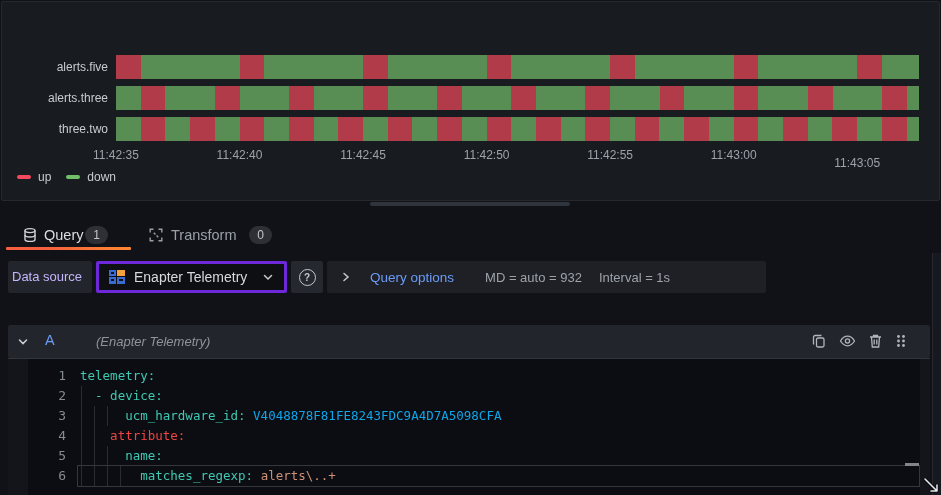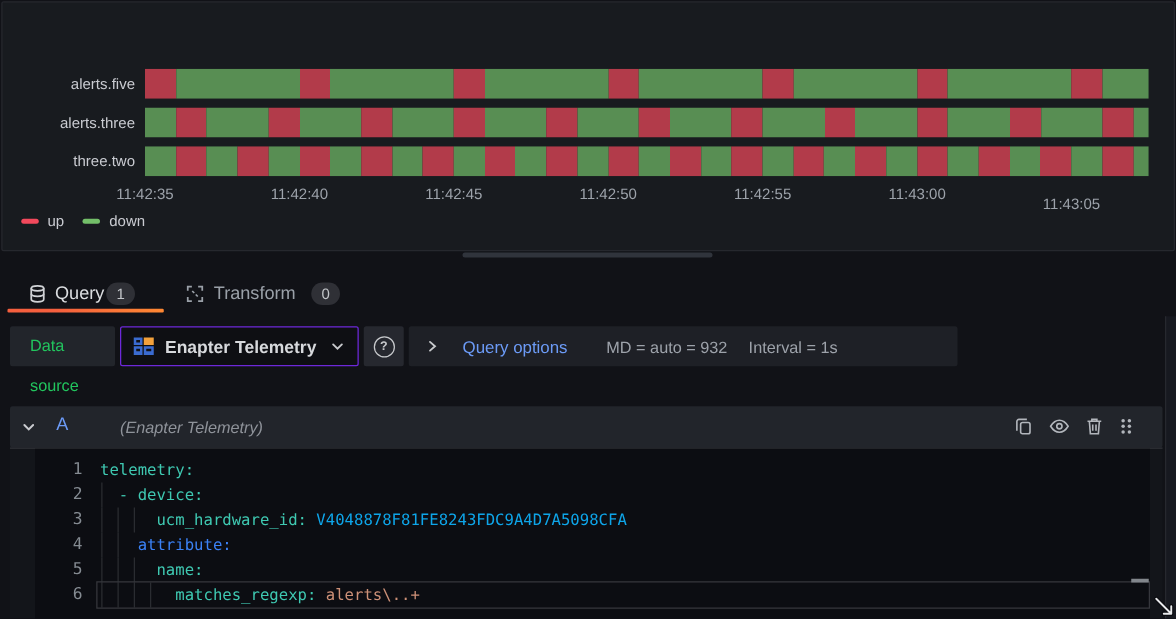--- a/index.html
+++ b/index.html
@@ -19,22 +19,22 @@
   .legend-label{font-size:12px;color:#c9cbd1;}
   .hscroll{left:370px;top:202px;width:200px;height:4px;border-radius:2px;background:#30343c;}
   
   .tab-label{font-size:14.5px;color:#dbdde0;}
   .tab-label.dim{color:#9aa0a8;}
   .badge{min-width:9px;padding:2px 7px;border-radius:10px;background:#2f3036;color:#c3c6ca;font-size:12px;text-align:center;}
   .tab-underline{left:6px;top:247px;width:125px;height:3px;border-radius:1px;
                  background:linear-gradient(90deg,#f55f3e 30%,#ff8833 99%);}
   
   .box{height:32px;border-radius:2px;box-sizing:border-box;}
-  .ds-label{left:8px;top:261px;width:84px;background:#22252b;line-height:32px;padding-left:16px;font-size:13px;color:#22c55e;}
-  .ds-picker{left:96px;top:261px;width:191px;background:#0e0f13;border:1px solid #6d28d9;display:flex;align-items:center;cursor:pointer;font-weight:bold;}
+  .ds-label{left:8px;top:261px;width:84px;background:#22252b;line-height:32px;padding-left:4px;font-size:13px;color:#c4b5fd;}
+  .ds-picker{left:96px;top:261px;width:191px;background:#0e0f13;border:3px solid #6d28d9;display:flex;align-items:center;cursor:pointer;}
   .ds-picker-text{font-size:14px;color:#d7d9dc;margin-left:8px;flex:1;}
   .help-btn{left:291px;top:261px;width:32px;background:#26282f;display:flex;align-items:center;justify-content:center;cursor:pointer;}
   .help-circle{width:15px;height:15px;border:1.5px solid #c7c9cc;border-radius:50%;color:#c7c9cc;
                font-size:10px;font-weight:700;display:flex;align-items:center;justify-content:center;}
   .qopts{left:327px;top:261px;width:439px;background:#1e2026;display:flex;align-items:center;}
   .qopts-label{font-size:13.5px;font-weight:500;color:#6c9bf7;margin-left:19px;cursor:pointer;}
   .qopts-stat{font-size:13px;color:#9da2aa;}
   .inspector-btn{left:772px;top:261px;width:159px;background:#3c4048;display:flex;align-items:center;justify-content:center;
                  font-size:14px;font-weight:500;color:#dfe0e3;cursor:pointer;}
   
@@ -265,21 +265,21 @@
         <div class="guide" style="left: 53px;"></div>
         <div class="guide" style="left: 66px;"></div>
         <div class="guide" style="left: 79px;"></div>
         <div class="line-num">3</div>
         <div class="code-text"><span style="color: rgb(63, 201, 178);">      ucm_hardware_id: </span><span style="color: #0ea5e9;">V4048878F81FE8243FDC9A4D7A5098CFA</span></div>
       </div>
       <div class="abs code-line" style="top: 426px;">
         <div class="guide" style="left: 53px;"></div>
         <div class="guide" style="left: 66px;"></div>
         <div class="line-num">4</div>
-        <div class="code-text"><span style="color: #3b82f6;">    attribute:</span></div>
+        <div class="code-text"><span style="color: #ef4444;">    attribute:</span></div>
       </div>
       <div class="abs code-line" style="top: 446px;">
         <div class="guide" style="left: 53px;"></div>
         <div class="guide" style="left: 66px;"></div>
         <div class="guide" style="left: 79px;"></div>
         <div class="line-num">5</div>
         <div class="code-text"><span style="color: rgb(63, 201, 178);">      name:</span></div>
       </div>
       <div class="abs code-line" style="top: 466px;">
         <div class="guide" style="left: 53px;"></div>

